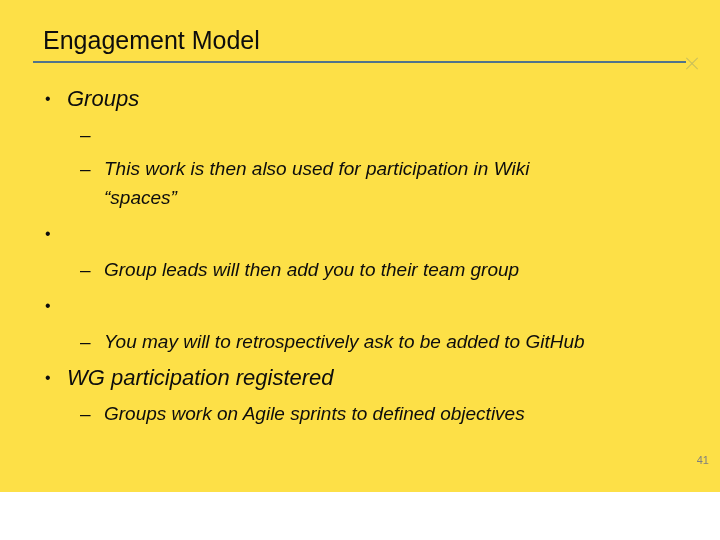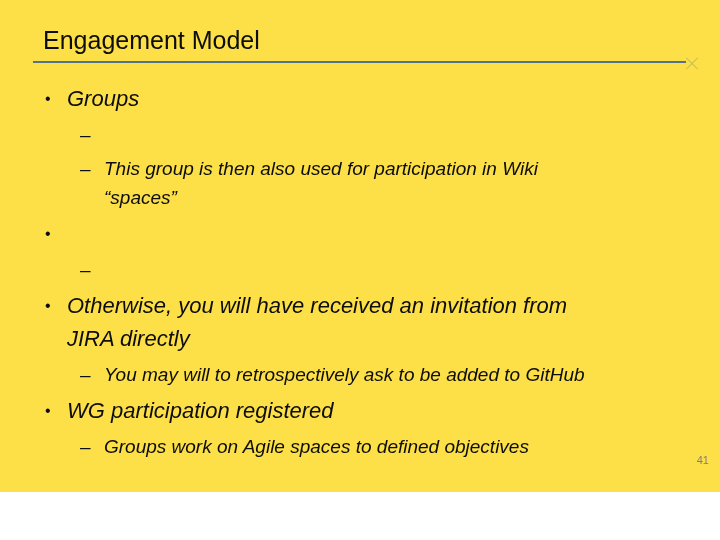--- a/index.html
+++ b/index.html
@@ -112,42 +112,41 @@
   <div class="bullet-list">
       <div class="item l1">
         <span class="glyph">•</span>
         <span class="text">Groups</span>
       </div>
       <div class="item l2">
         <span class="glyph">–</span>
       </div>
       <div class="item l2">
         <span class="glyph">–</span>
-        <span class="text">This group is then also used for participation in Wiki
+        <span class="text">This work is then also used for participation in Wiki
 “spaces”</span>
       </div>
       <div class="item l1">
         <span class="glyph">•</span>
       </div>
       <div class="item l2">
         <span class="glyph">–</span>
+        <span class="text">Group leads will then add you to their team group</span>
       </div>
       <div class="item l1">
         <span class="glyph">•</span>
-        <span class="text">Otherwise, you will have received an invitation from
-JIRA directly</span>
       </div>
       <div class="item l2">
         <span class="glyph">–</span>
         <span class="text">You may will to retrospectively ask to be added to GitHub</span>
       </div>
       <div class="item l1">
         <span class="glyph">•</span>
         <span class="text">WG participation registered</span>
       </div>
       <div class="item l2">
         <span class="glyph">–</span>
-        <span class="text">Groups work on Agile spaces to defined objectives</span>
+        <span class="text">Groups work on Agile sprints to defined objectives</span>
       </div>
     </div>
 
   <div class="page-number">41</div>
 </div>
 
 </body></html>

